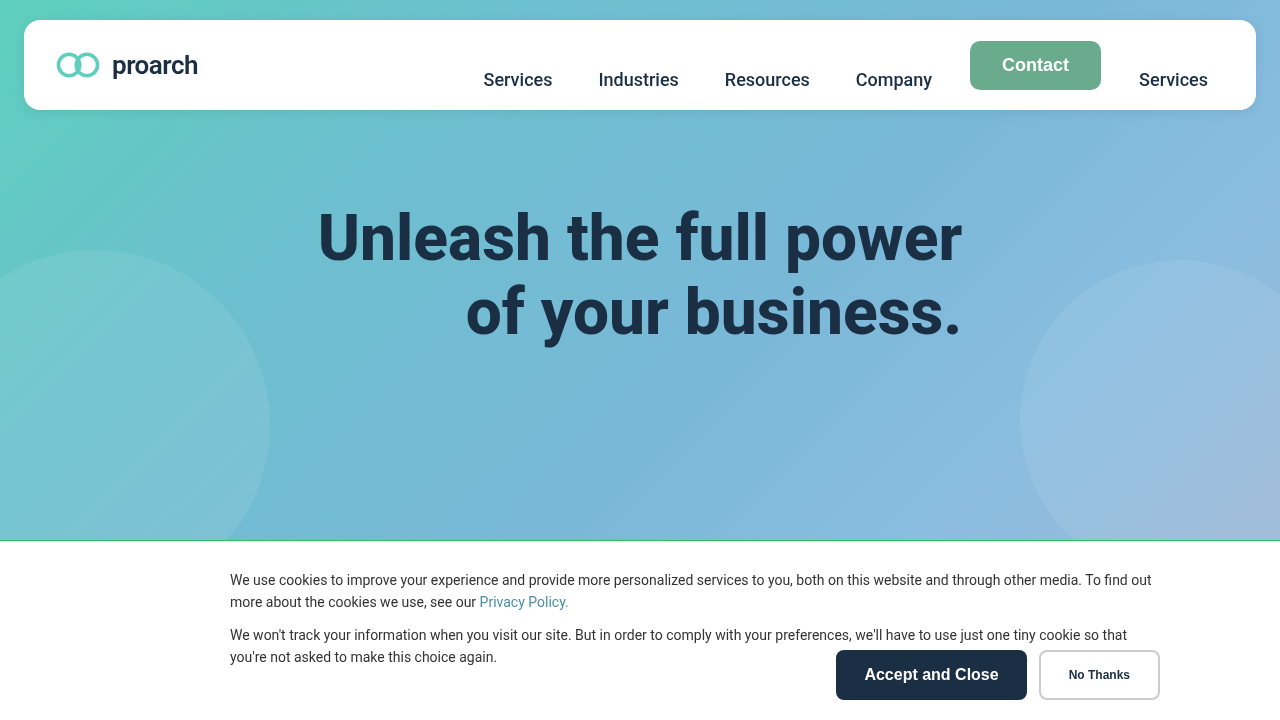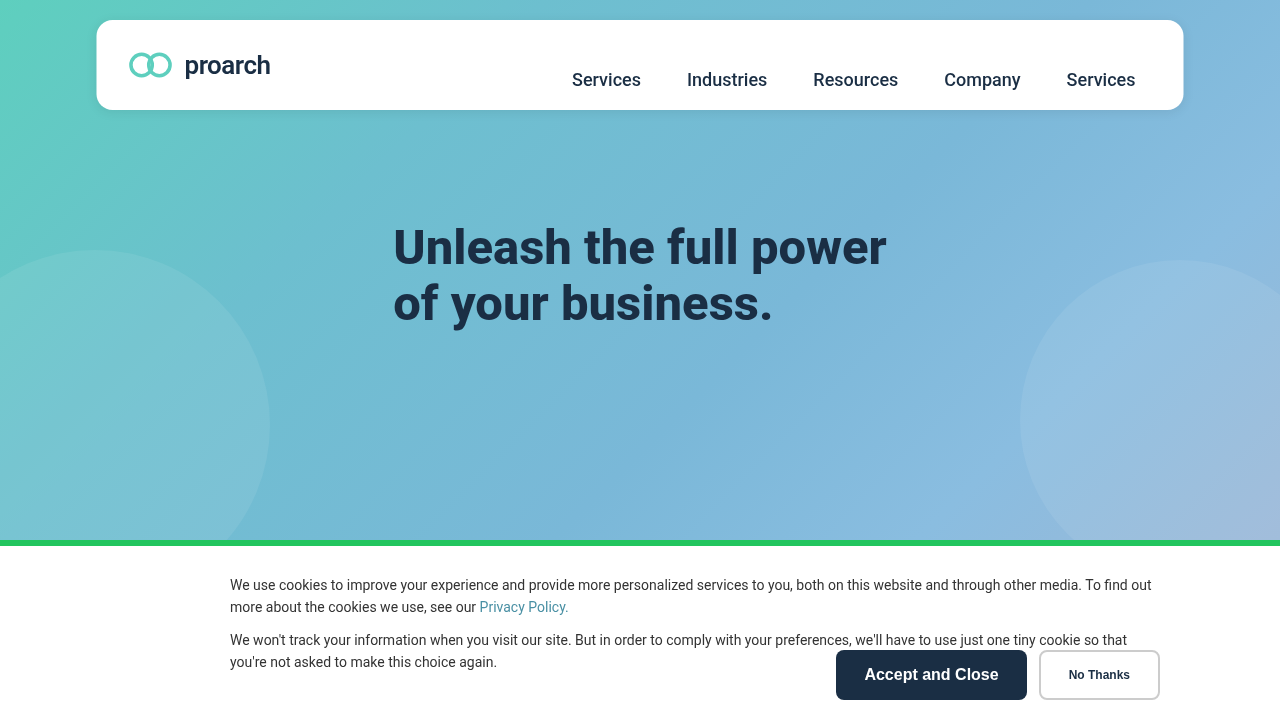--- a/index.html
+++ b/index.html
@@ -4,21 +4,21 @@
   <style>
     * { margin: 0; padding: 0; box-sizing: border-box; }
     body { font-family: -apple-system, BlinkMacSystemFont, 'Segoe UI', Roboto, sans-serif; width: 1280px; height: 720px; overflow: hidden; position: relative; }
 
     
     .navbar {
       position: absolute;
       top: 20px;
       left: 50%;
       transform: translateX(-50%);
-      width: 1087px;
+      width: 1232px;
       background: #fff;
       border-radius: 16px;
       display: flex;
       align-items: center;
       padding: 0 30px;
       height: 90px;
       z-index: 10;
       box-shadow: 0 2px 12px rgba(0,0,0,0.08);
     }
     .logo-area {
@@ -92,24 +92,24 @@
       content: '';
       position: absolute;
       bottom: -40px;
       right: -60px;
       width: 320px;
       height: 320px;
       border-radius: 50%;
       background: rgba(255,255,255,0.08);
     }
     .hero-title {
-      font-size: 49px;
+      font-size: 64px;
       font-weight: 800;
       color: #1a2e44;
-      text-align: left;
+      text-align: right;
       line-height: 1.15;
       max-width: 800px;
       margin-bottom: 28px;
     }
     .hero-subtitle {
       font-size: 20px;
       color: #1a2e44;
       text-align: center;
       max-width: 620px;
       line-height: 1.6;
@@ -117,21 +117,21 @@
     }
 
     
     .cookie-banner {
       position: absolute;
       bottom: 0;
       left: 0;
       right: 0;
       background: #fff;
       padding: 28px 120px 26px 230px;
-      border-top: 6px solid #22c55e;
+      border-top: 1px solid #22c55e;
       z-index: 20;
       min-height: 180px;
     }
     .cookie-text {
       font-size: 14px;
       color: #333;
       line-height: 1.6;
       margin-bottom: 10px;
     }
     .cookie-text a {
@@ -177,20 +177,21 @@
       <circle cx="16" cy="18" r="12" stroke="#5ecfbe" stroke-width="4" fill="none"></circle>
       <circle cx="36" cy="18" r="12" stroke="#5ecfbe" stroke-width="4" fill="none"></circle>
     </svg>
     <span class="logo-text">proarch</span>
   </div>
   <div class="nav-links">
     <a class="nav-link">Services</a>
     <a class="nav-link">Industries</a>
     <a class="nav-link">Resources</a>
     <a class="nav-link">Company</a>
+    <button class="nav-contact">Contact</button>
     <a class="nav-link">Services</a>
   </div>
 </nav>
 
 <section class="hero">
   <h1 class="hero-title">
     <span>Unleash the full power</span><br>
     <span>of your business.</span>
   </h1>
 </section>

